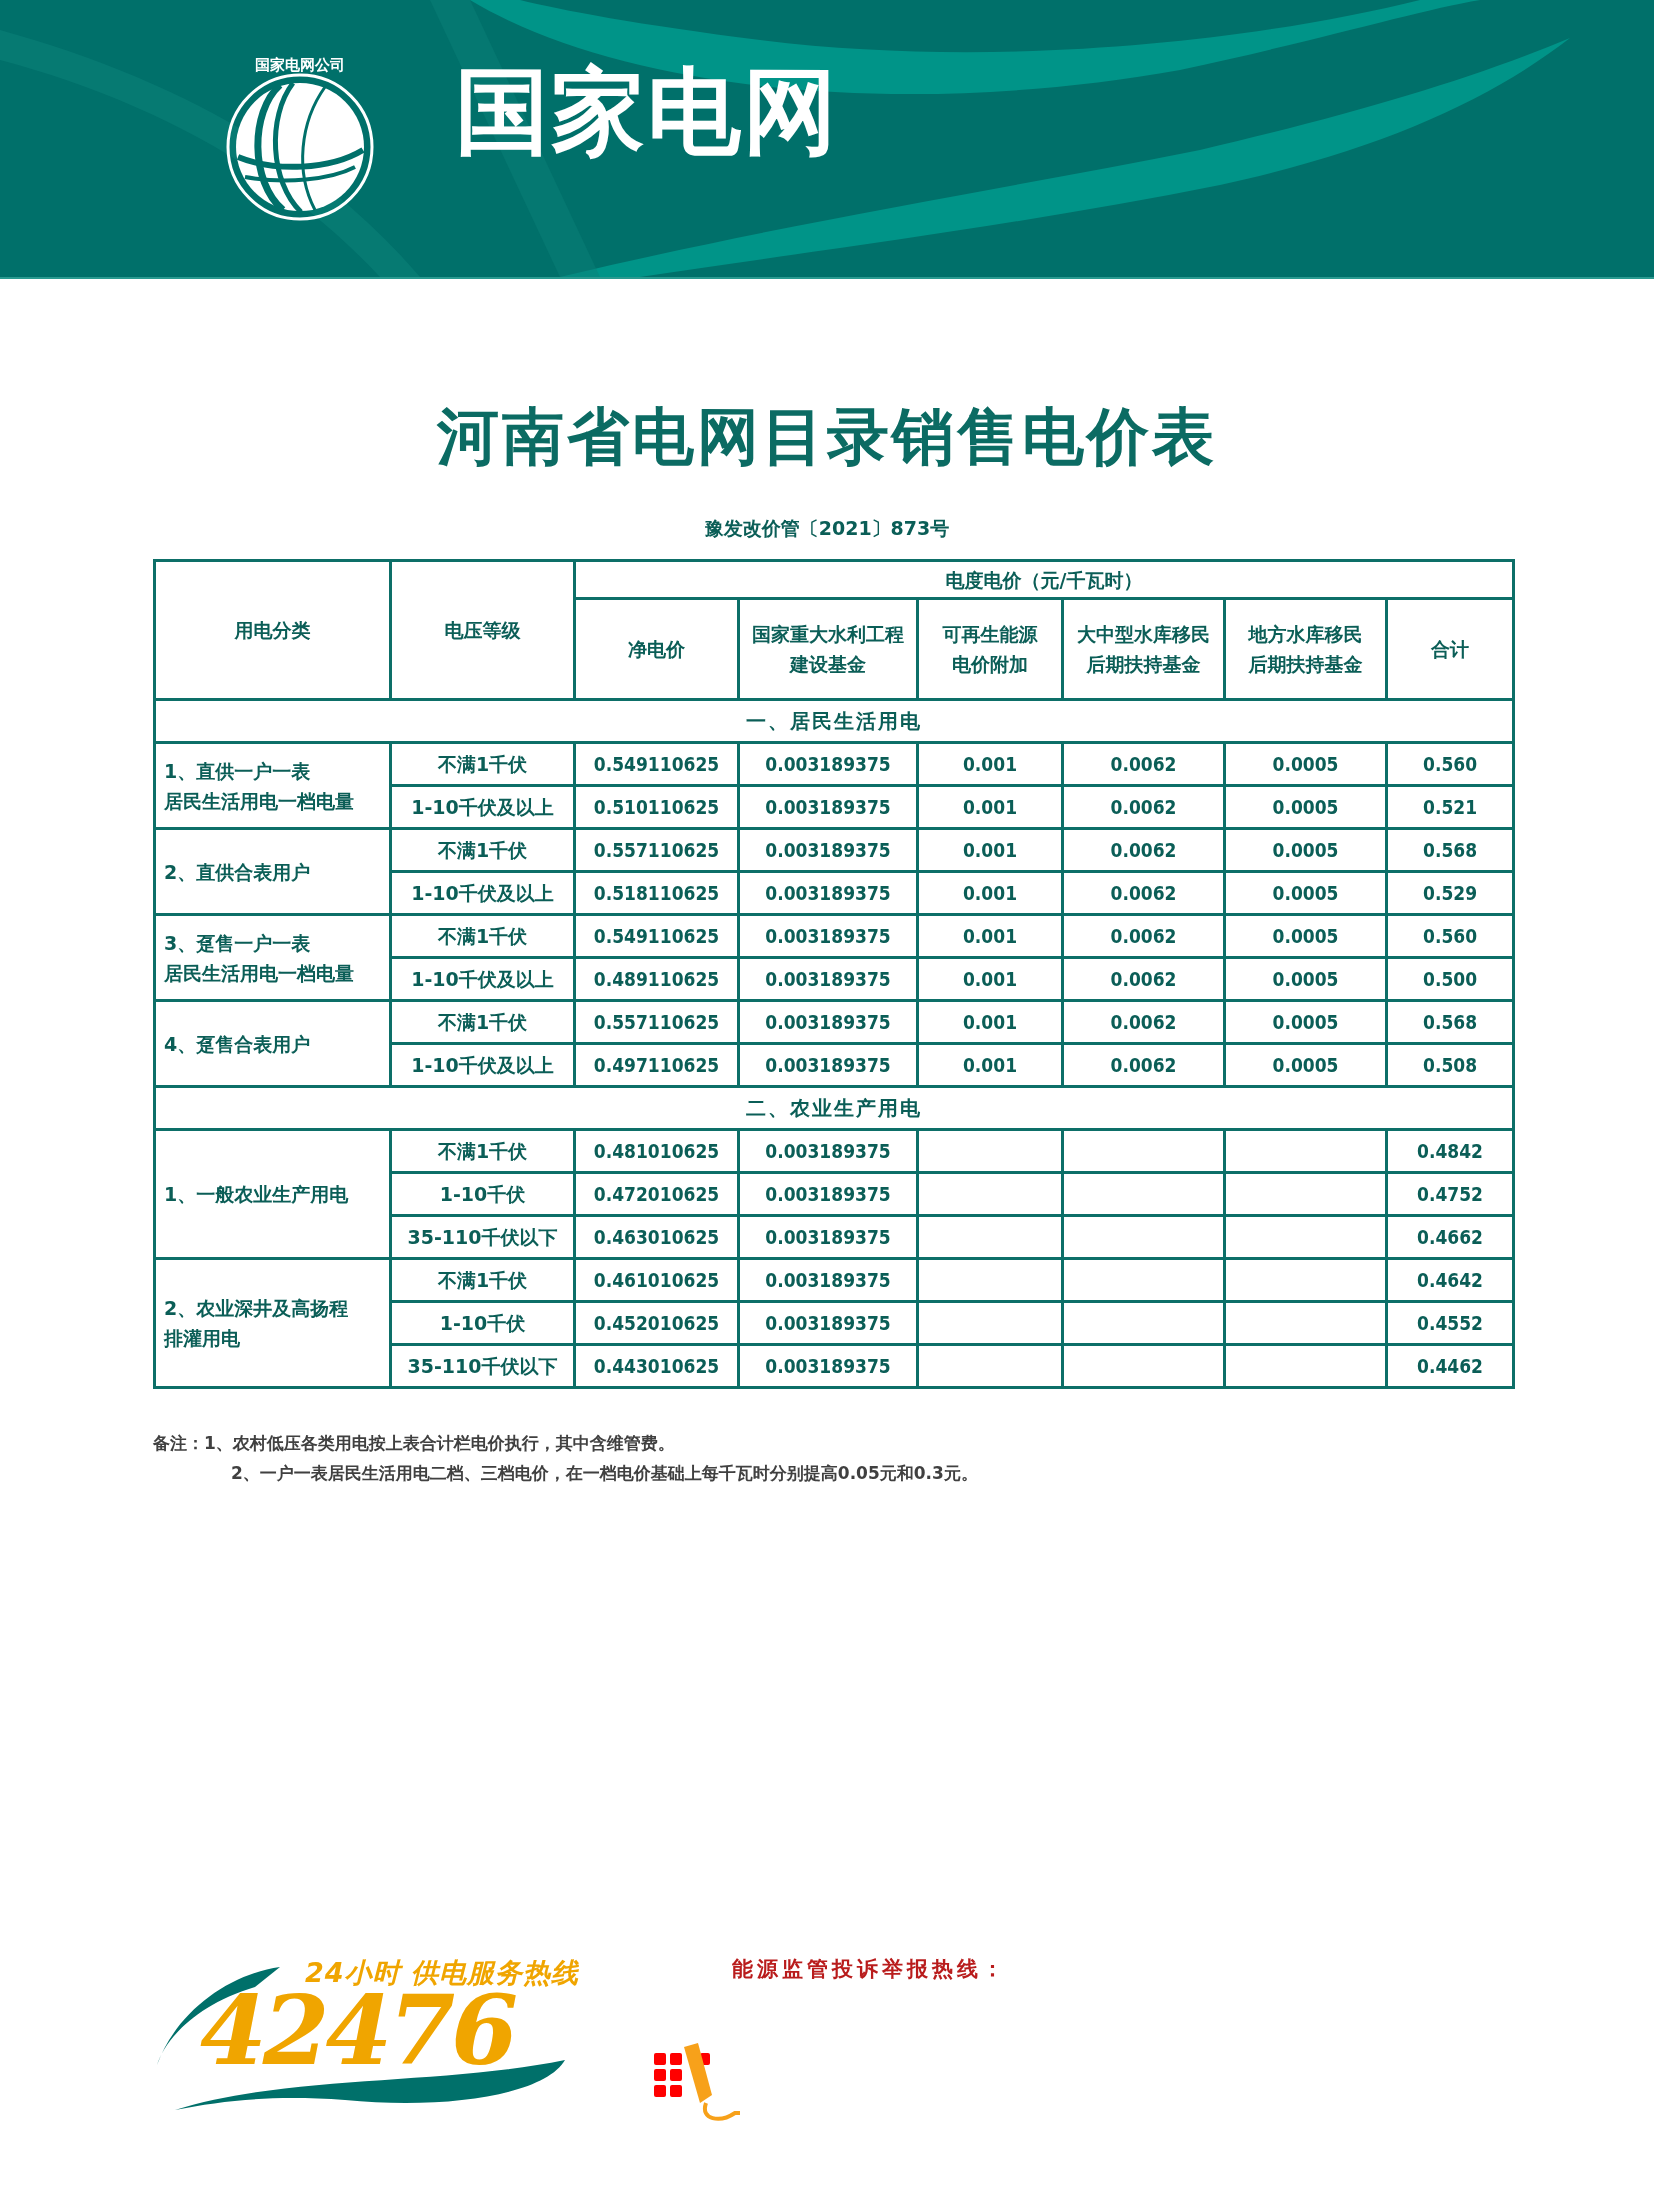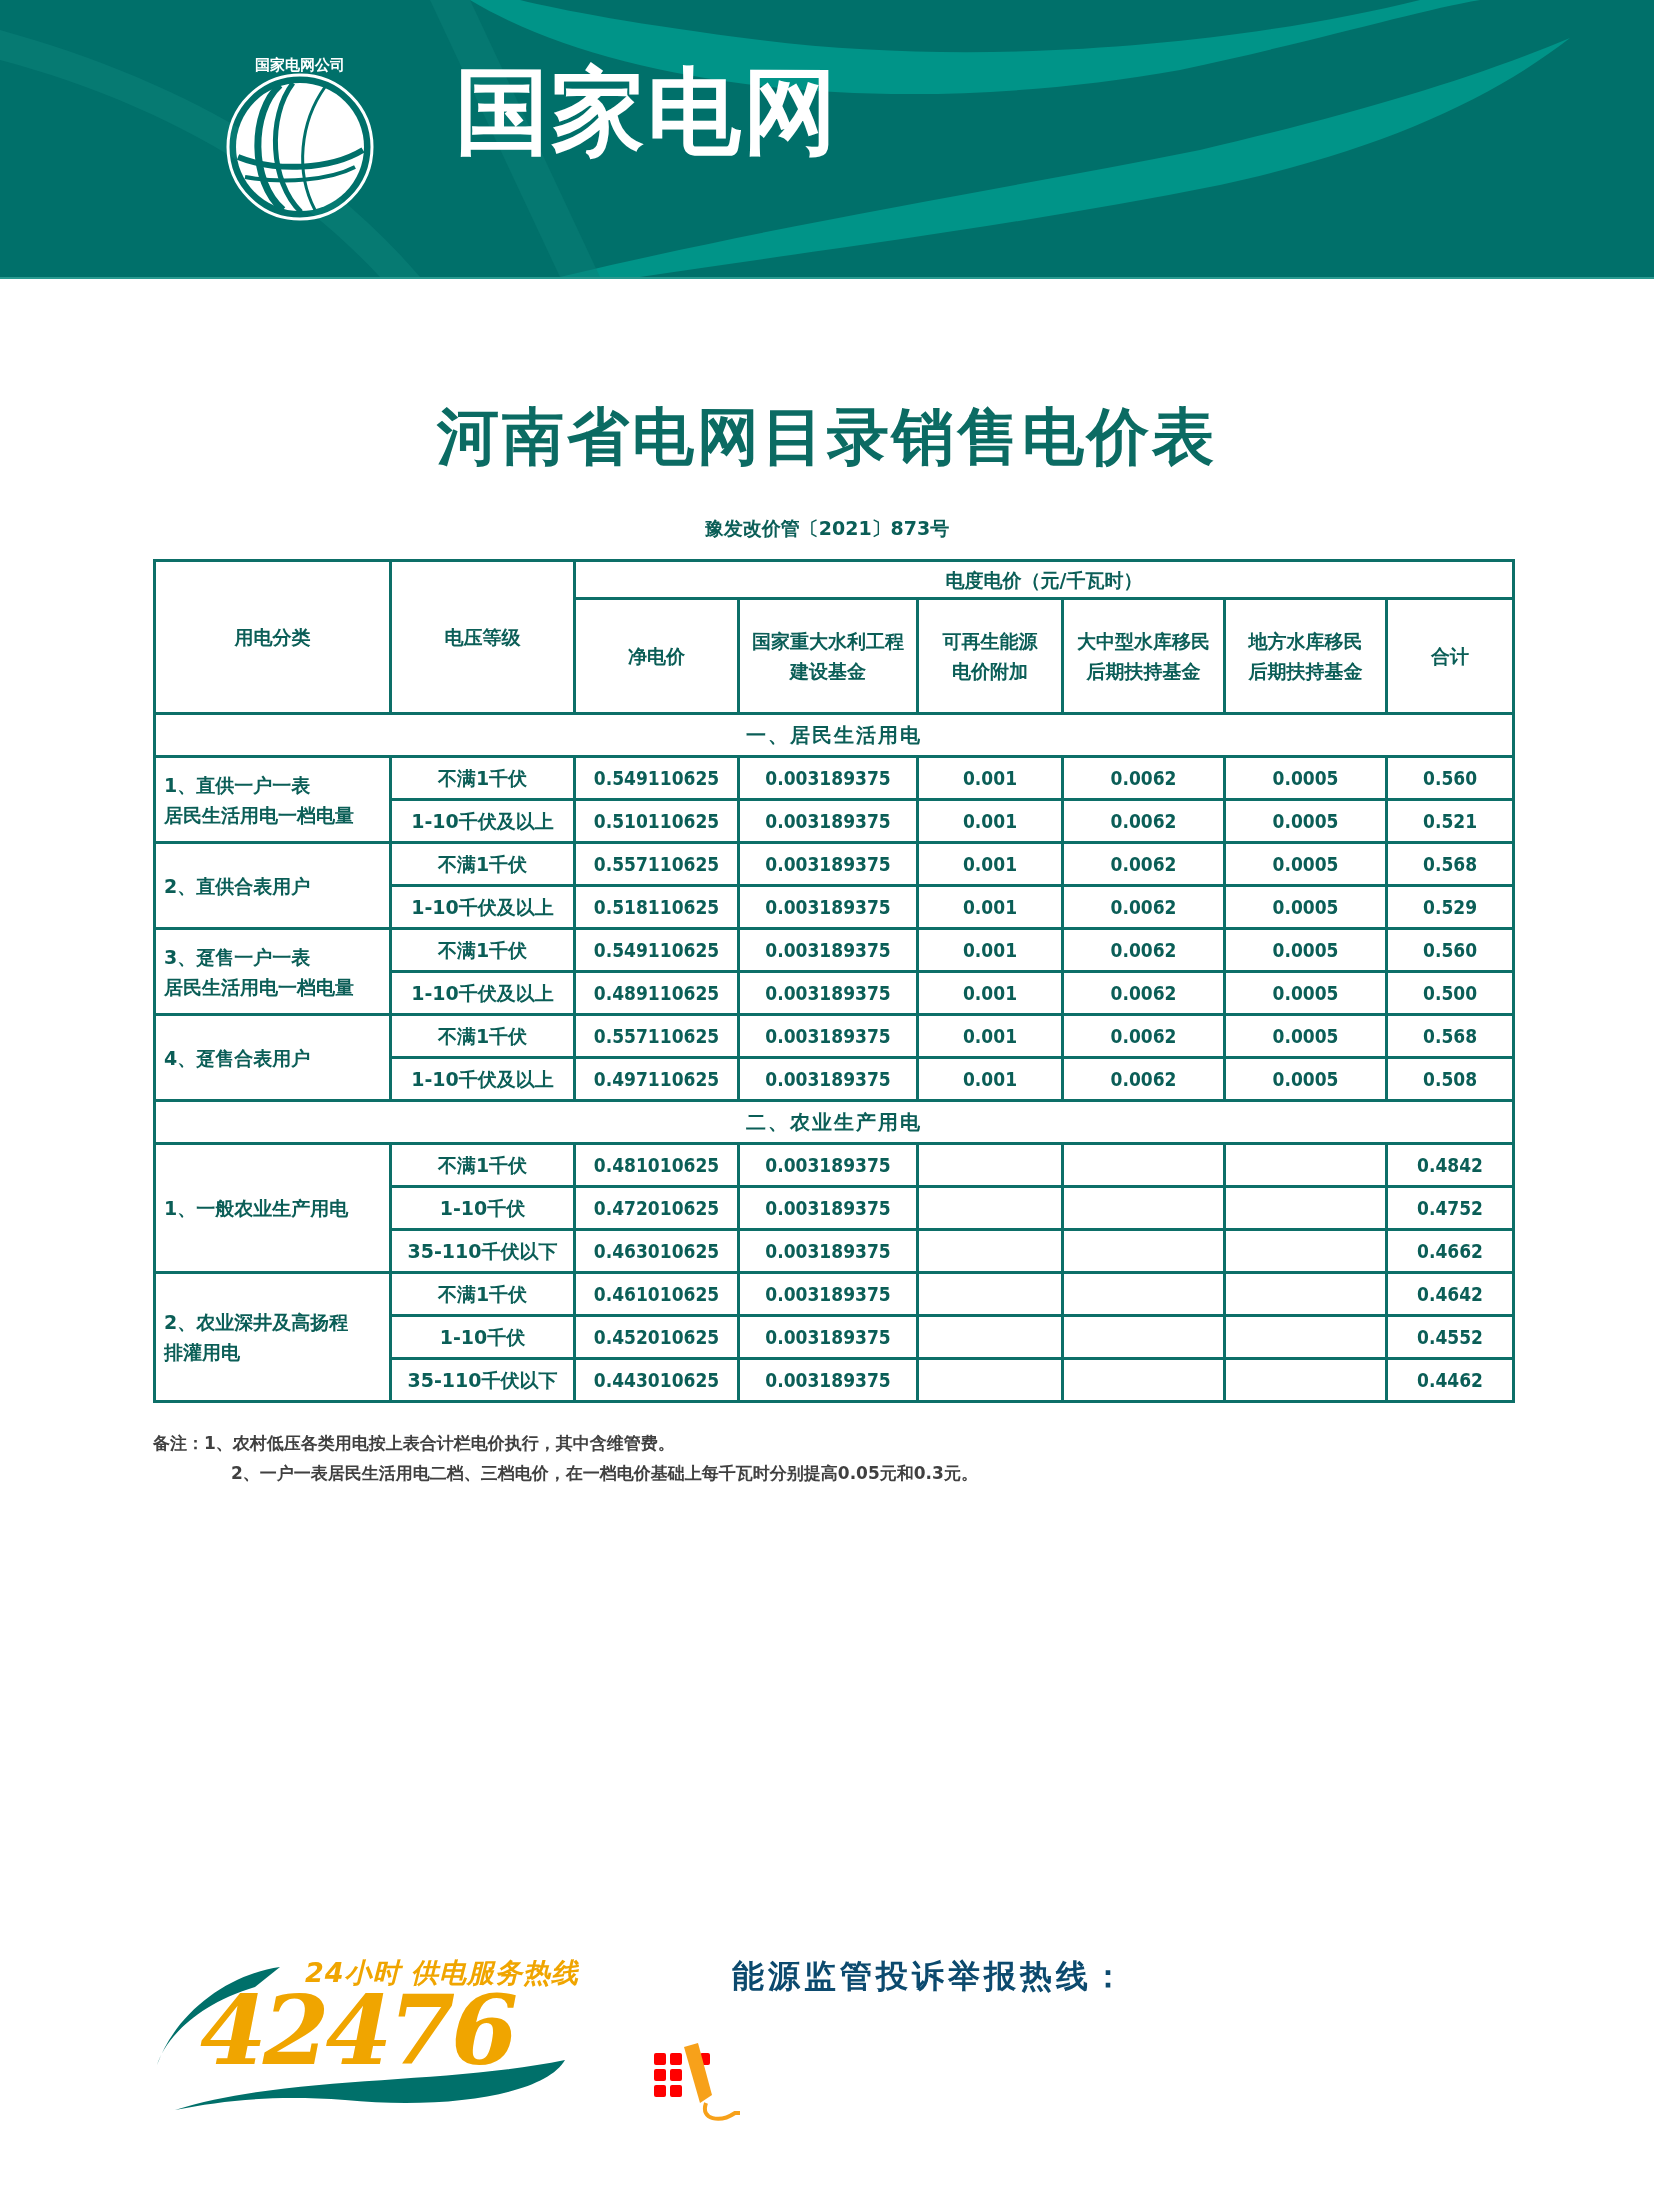--- a/index.html
+++ b/index.html
@@ -28,21 +28,21 @@
                 font-size: 19px; line-height: 26px; font-weight: bold; color: #0b5e57; }
 
   
   .price-table { position: absolute; left: 153px; top: 559px; width: 1359px;
                  border-collapse: collapse; table-layout: fixed; }
   .price-table td, .price-table th { border: 3px solid #0d6f68; padding: 0; text-align: center;
                  vertical-align: middle; font-size: 19px; font-weight: bold; color: #0b5e57;
                  line-height: 30px; }
   .price-table th { font-weight: bold; }
   .price-table .h1 { height: 38px; }
-  .price-table .h2 { height: 115px; }
+  .price-table .h2 { height: 101px; }
   .price-table .sec td { height: 40px; font-size: 20px; letter-spacing: 2px; }
   .price-table .row td { height: 40px; }
   .price-table td.cat { text-align: left; padding-left: 8px; line-height: 30px; }
   .price-table td.num { font-family: "DejaVu Sans Condensed", "DejaVu Sans", sans-serif; font-weight: bold; }
   .price-table td.volt { letter-spacing: 0; }
 
   
   .notes { position: absolute; left: 153px; top: 1428px; font-size: 17px; font-weight: bold;
            color: #404040; line-height: 30px; }
   .notes .line2 { padding-left: 78px; }
@@ -50,22 +50,22 @@
   
   .hotline-95598 { position: absolute; left: 145px; top: 1945px; width: 440px; height: 170px; }
   .hotline-95598 .tag { position: absolute; left: 160px; top: 10px; font-size: 27px; font-style: italic;
                         font-weight: bold; color: #f0a500; letter-spacing: 1px; }
   .hotline-95598 .num { position: absolute; left: 55px; top: 36px; font-size: 96px; line-height: 100px;
                         font-style: italic; font-weight: bold; color: #f0a500;
                         font-family: "DejaVu Serif", "Liberation Serif", serif; letter-spacing: -4px; }
   .hotline-95598 svg { position: absolute; left: 0; top: 0; }
 
   .hotline-12398 { position: absolute; left: 640px; top: 1945px; width: 450px; height: 180px; }
-  .hotline-12398 .label { position: absolute; left: 92px; top: 10px; font-size: 32px; font-weight: bold;
-                          color: #0c4a6e; letter-spacing: 4px; white-space: nowrap; }
+  .hotline-12398 .label { position: absolute; left: 92px; top: 10px; font-size: 21px; font-weight: bold;
+                          color: #b91c1c; letter-spacing: 4px; white-space: nowrap; }
   .hotline-12398 .num { position: absolute; left: 92px; top: 52px; font-size: 98px; line-height: 100px;
                         font-weight: bold; color: #1b8ff0; letter-spacing: 6px;
                         font-family: "Liberation Sans", sans-serif; }
   .hotline-12398 svg { position: absolute; left: 0; top: 0; }
 </style>
 </head>
 <body>
 
 <div class="header-band">
   <svg class="swoosh" width="1654" height="277" viewBox="0 0 1654 277">

